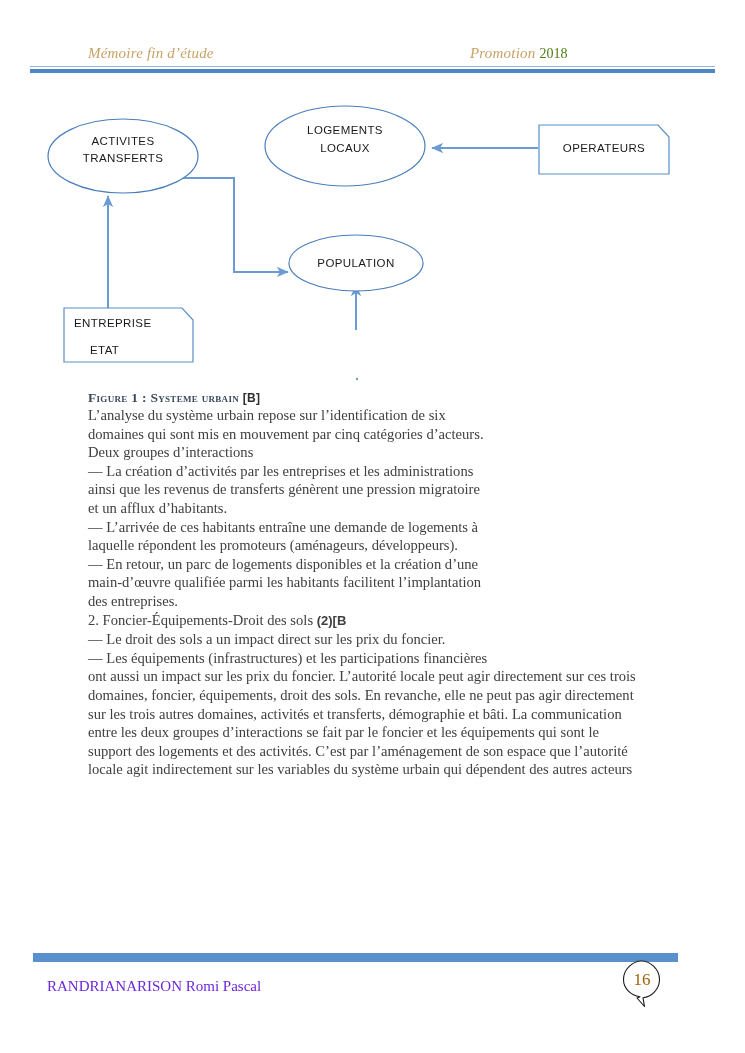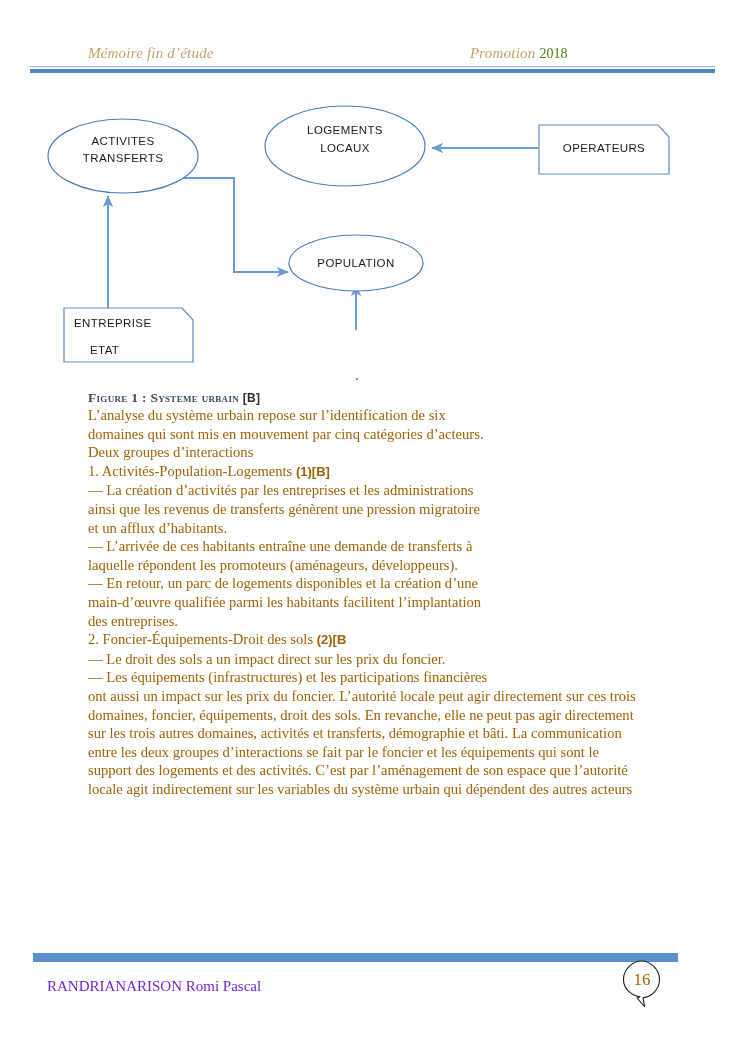--- a/index.html
+++ b/index.html
@@ -90,21 +90,21 @@
   
   #body-text {
     position: absolute;
     left: 88px; top: 406px;
     width: 575px;
   }
   .para {
     font-family: "Liberation Serif", serif;
     font-size: 14.6px;
     line-height: 18.6px;
-    color: #a16207;
+    color: #404040;
     margin: 0;
     white-space: pre-wrap;
   }
   .sans-bold {
     font-family: "Liberation Sans", sans-serif;
     font-weight: bold;
     font-size: 13px;
   }
 
   
@@ -208,25 +208,24 @@
   </g>
 </svg>
 </div>
 
 <div id="figure-caption"><span>Figure 1 : Systeme urbain </span><span class="cap-ref">[B]</span></div>
 
 <div id="body-text">
   <p class="para">L’analyse du système urbain repose sur l’identification de six
 domaines qui sont mis en mouvement par cinq catégories d’acteurs.
 Deux groupes d’interactions</p>
-  <p class="para"><span>1. Activités-Population-Logements </span><span class="sans-bold">(1)[B]</span></p>
   <p class="para">— La création d’activités par les entreprises et les administrations
 ainsi que les revenus de transferts génèrent une pression migratoire
 et un afflux d’habitants.</p>
-  <p class="para">— L’arrivée de ces habitants entraîne une demande de transferts à
+  <p class="para">— L’arrivée de ces habitants entraîne une demande de logements à
 laquelle répondent les promoteurs (aménageurs, développeurs).</p>
   <p class="para">— En retour, un parc de logements disponibles et la création d’une
 main-d’œuvre qualifiée parmi les habitants facilitent l’implantation
 des entreprises.</p>
   <p class="para"><span>2. Foncier-Équipements-Droit des sols </span><span class="sans-bold">(2)[B</span></p>
   <p class="para">— Le droit des sols a un impact direct sur les prix du foncier.</p>
   <p class="para">— Les équipements (infrastructures) et les participations financières</p>
   <p class="para">ont aussi un impact sur les prix du foncier. L’autorité locale peut agir directement sur ces trois
 domaines, foncier, équipements, droit des sols. En revanche, elle ne peut pas agir directement
 sur les trois autres domaines, activités et transferts, démographie et bâti. La communication

